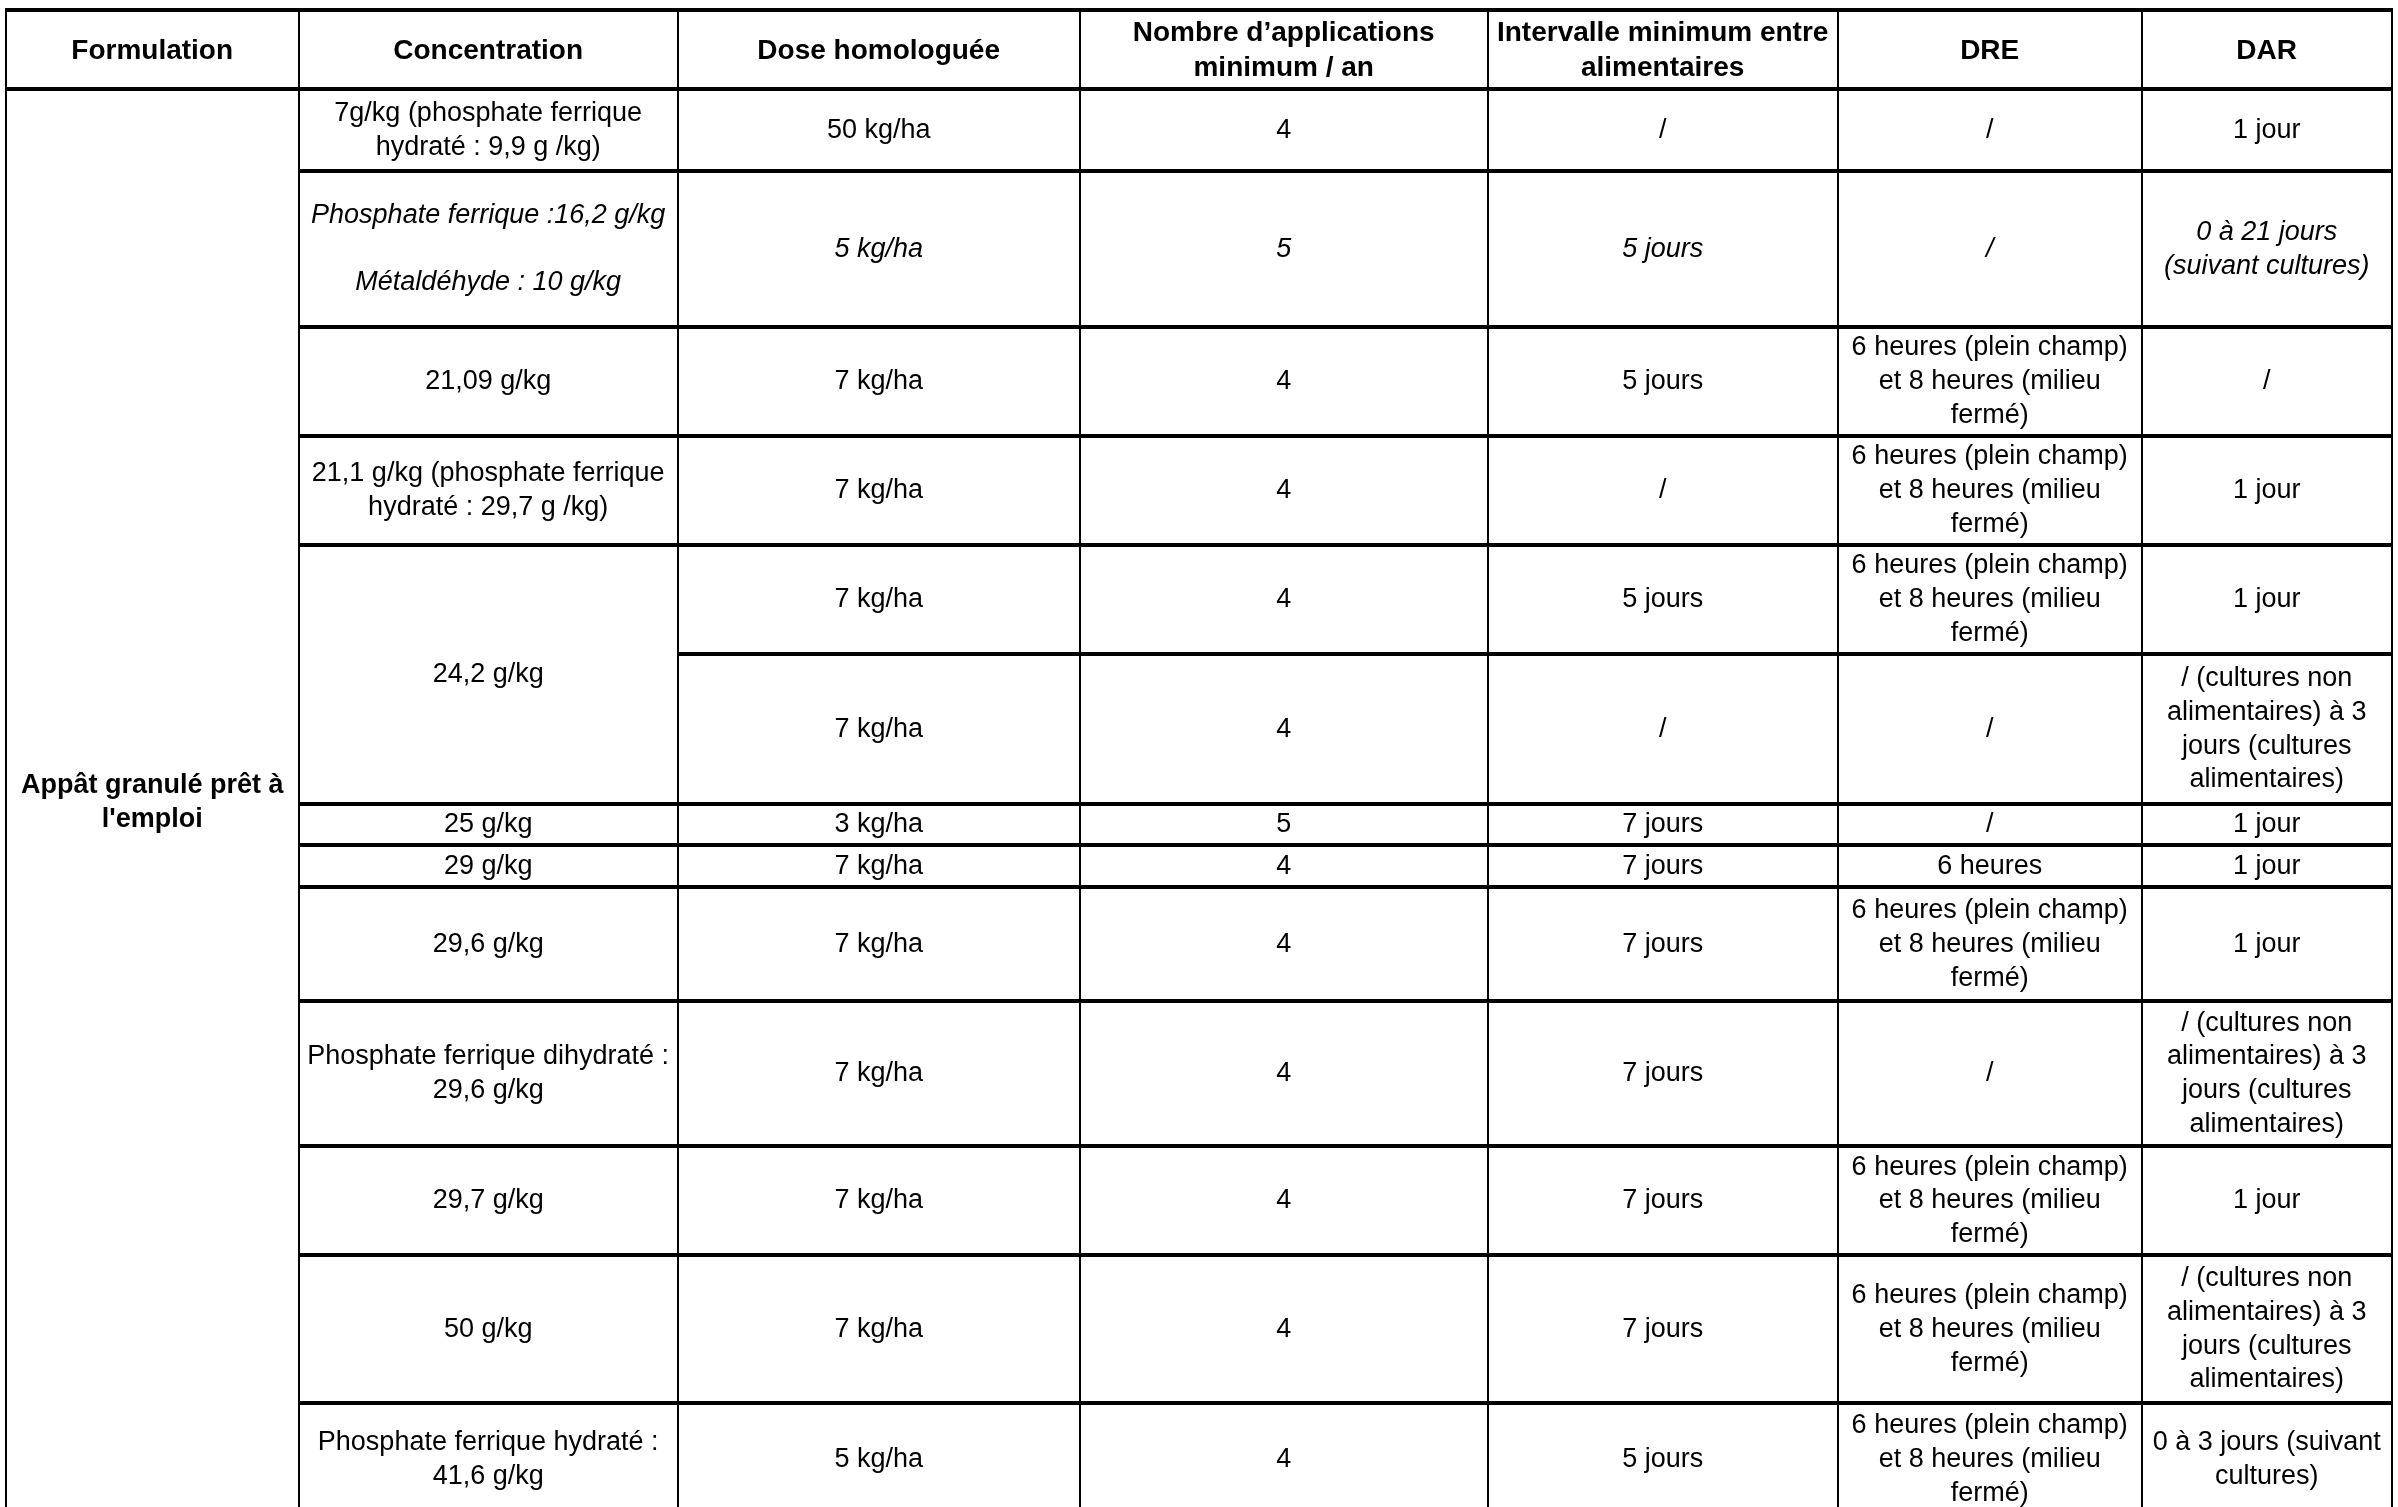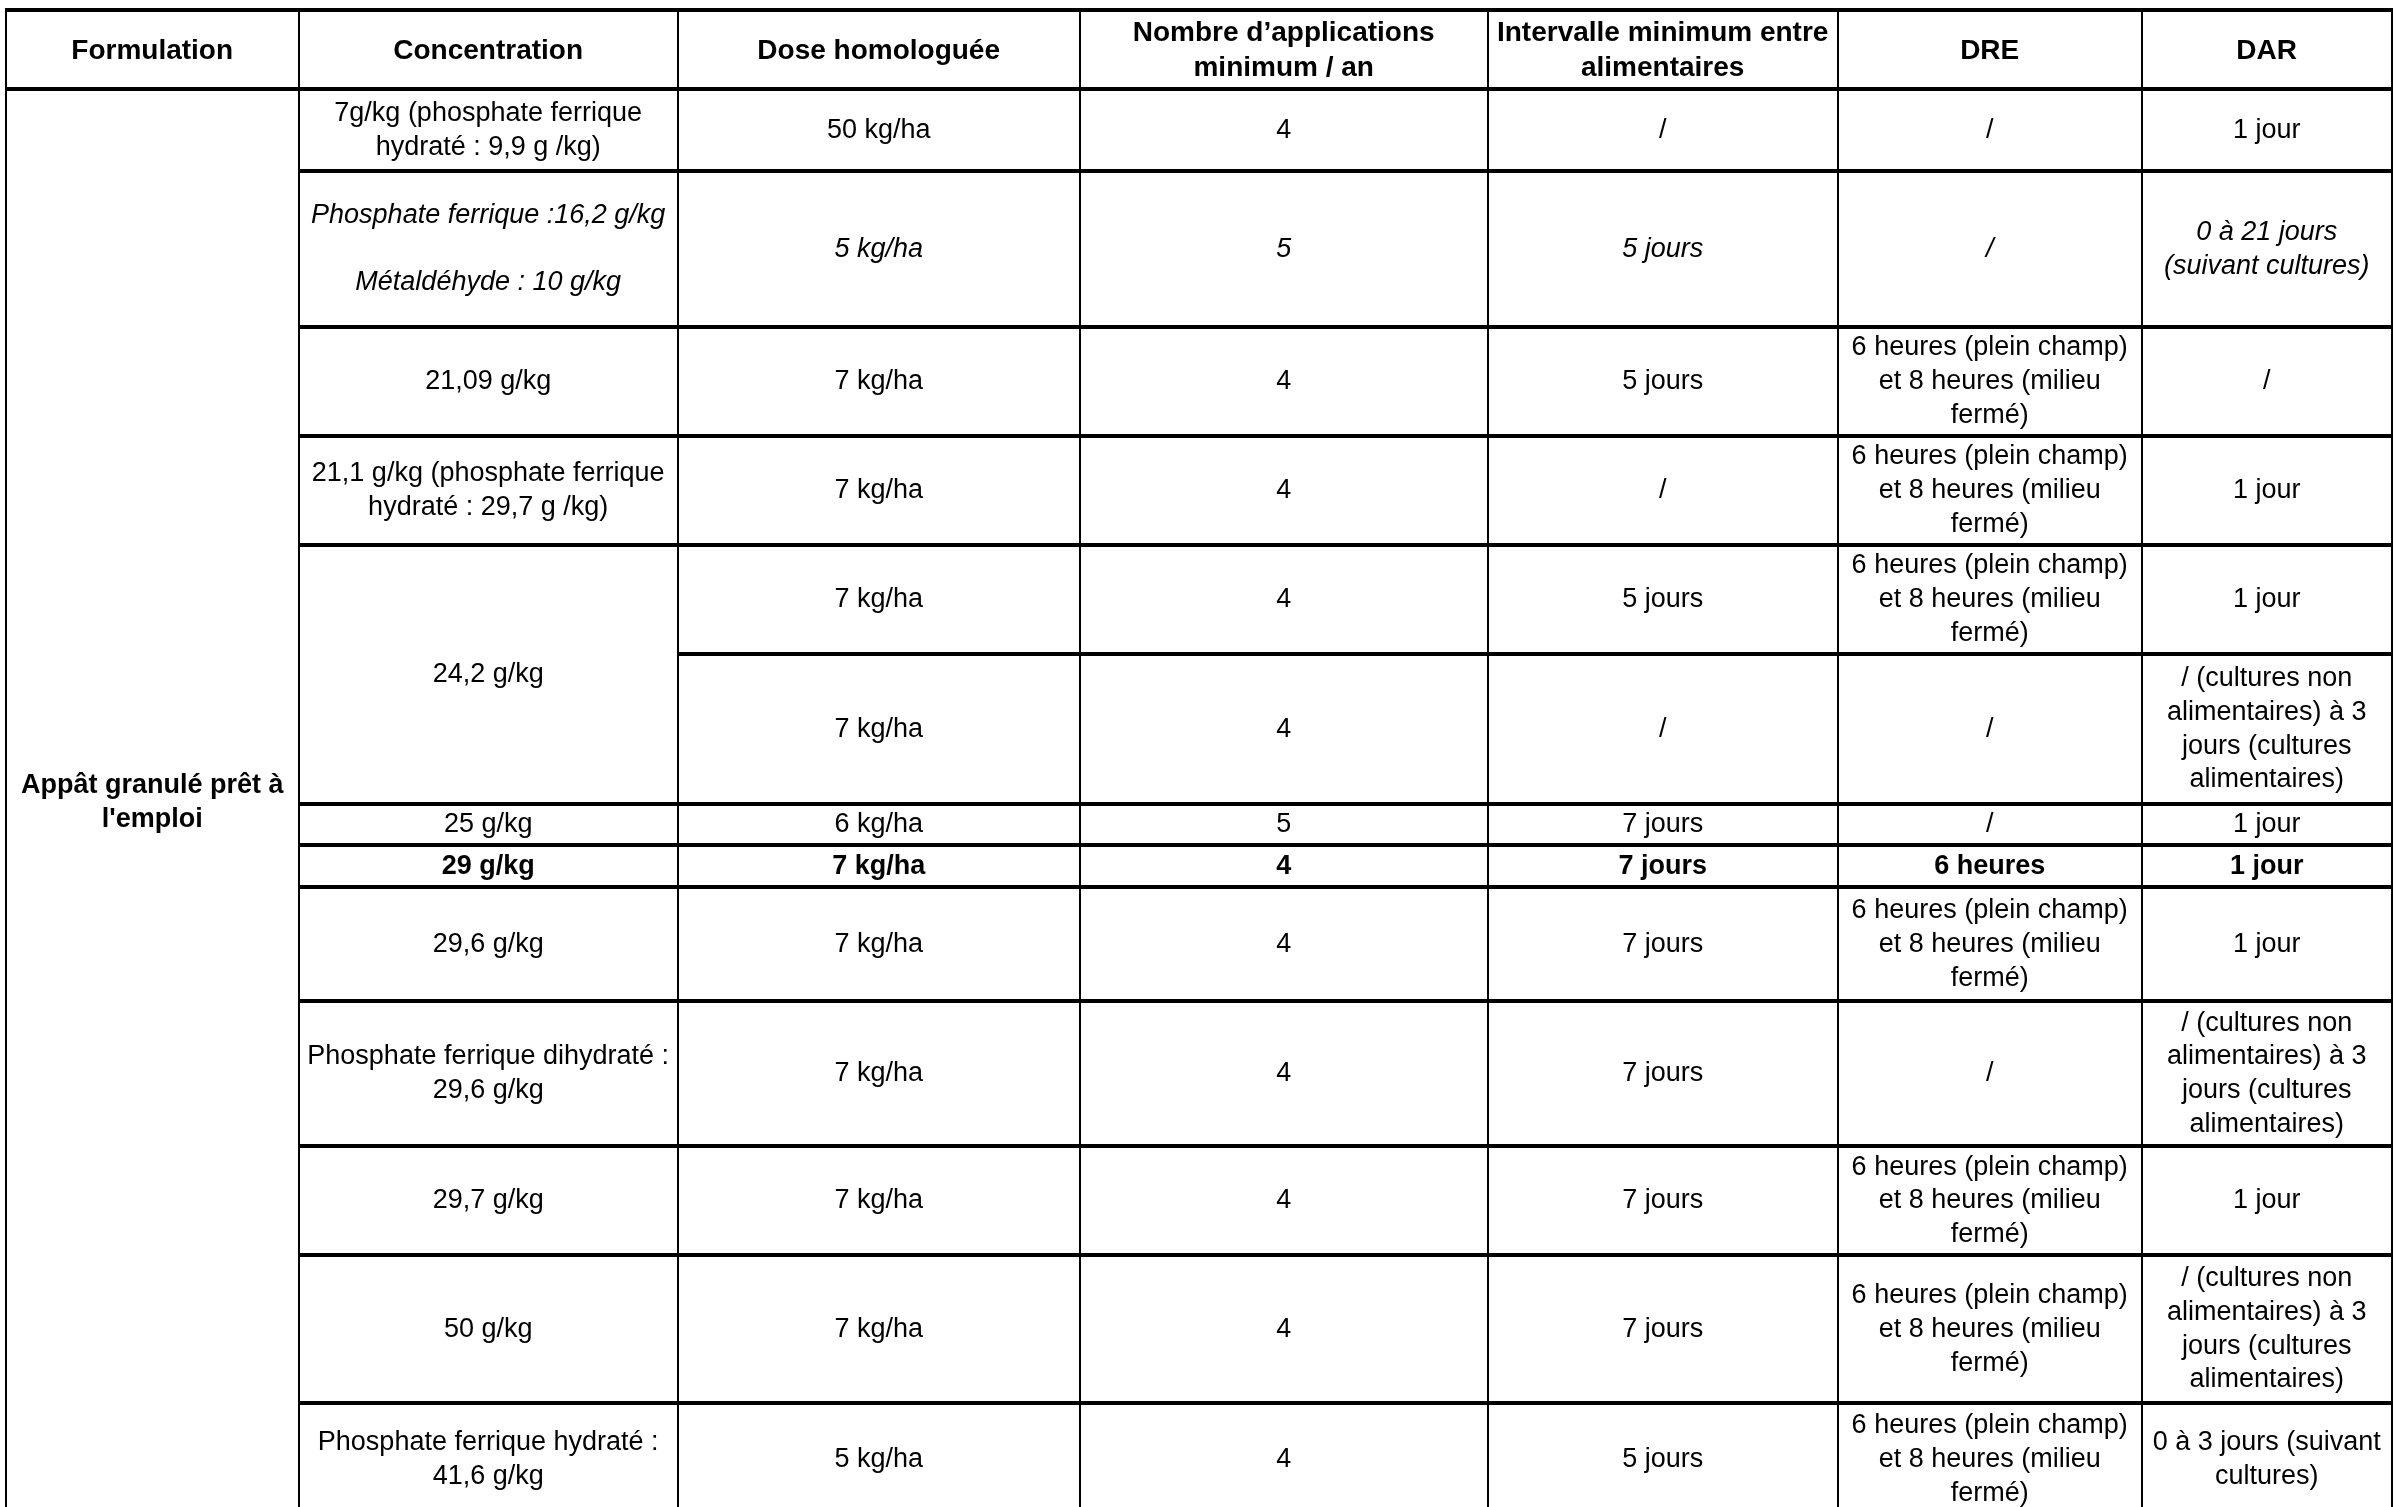--- a/index.html
+++ b/index.html
@@ -43,21 +43,21 @@
     line-height: 1.5;
   }
   thead tr            { height: 79px; padding-left: 36px; }
   tbody tr:nth-child(1)  { height: 82px; }
   tbody tr:nth-child(2)  { height: 156px; font-style: italic; }
   tbody tr:nth-child(3)  { height: 98px; }
   tbody tr:nth-child(4)  { height: 105px; margin-left: 32px; }
   tbody tr:nth-child(5)  { height: 103px; }
   tbody tr:nth-child(6)  { height: 150px; }
   tbody tr:nth-child(7)  { height: 39px; margin-top: 14px; }
-  tbody tr:nth-child(8)  { height: 39px; font-weight: bold; }
+  tbody tr:nth-child(8)  { height: 39px; }
   tbody tr:nth-child(9)  { height: 114px; }
   tbody tr:nth-child(10) { height: 145px; }
   tbody tr:nth-child(11) { height: 103px; }
   tbody tr:nth-child(12) { height: 148px; }
   tbody tr:nth-child(13) { height: 112px; }
 </style>
 </head>
 <body>
 
 <table class="dosage">
@@ -127,21 +127,21 @@
     </tr>
     <tr>
       <td>7 kg/ha</td>
       <td>4</td>
       <td>/</td>
       <td>/</td>
       <td>/ (cultures non alimentaires) à 3 jours (cultures alimentaires)</td>
     </tr>
     <tr>
       <td>25 g/kg</td>
-      <td>6 kg/ha</td>
+      <td>3 kg/ha</td>
       <td>5</td>
       <td>7 jours</td>
       <td>/</td>
       <td>1 jour</td>
     </tr>
     <tr>
       <td>29 g/kg</td>
       <td>7 kg/ha</td>
       <td>4</td>
       <td>7 jours</td>

